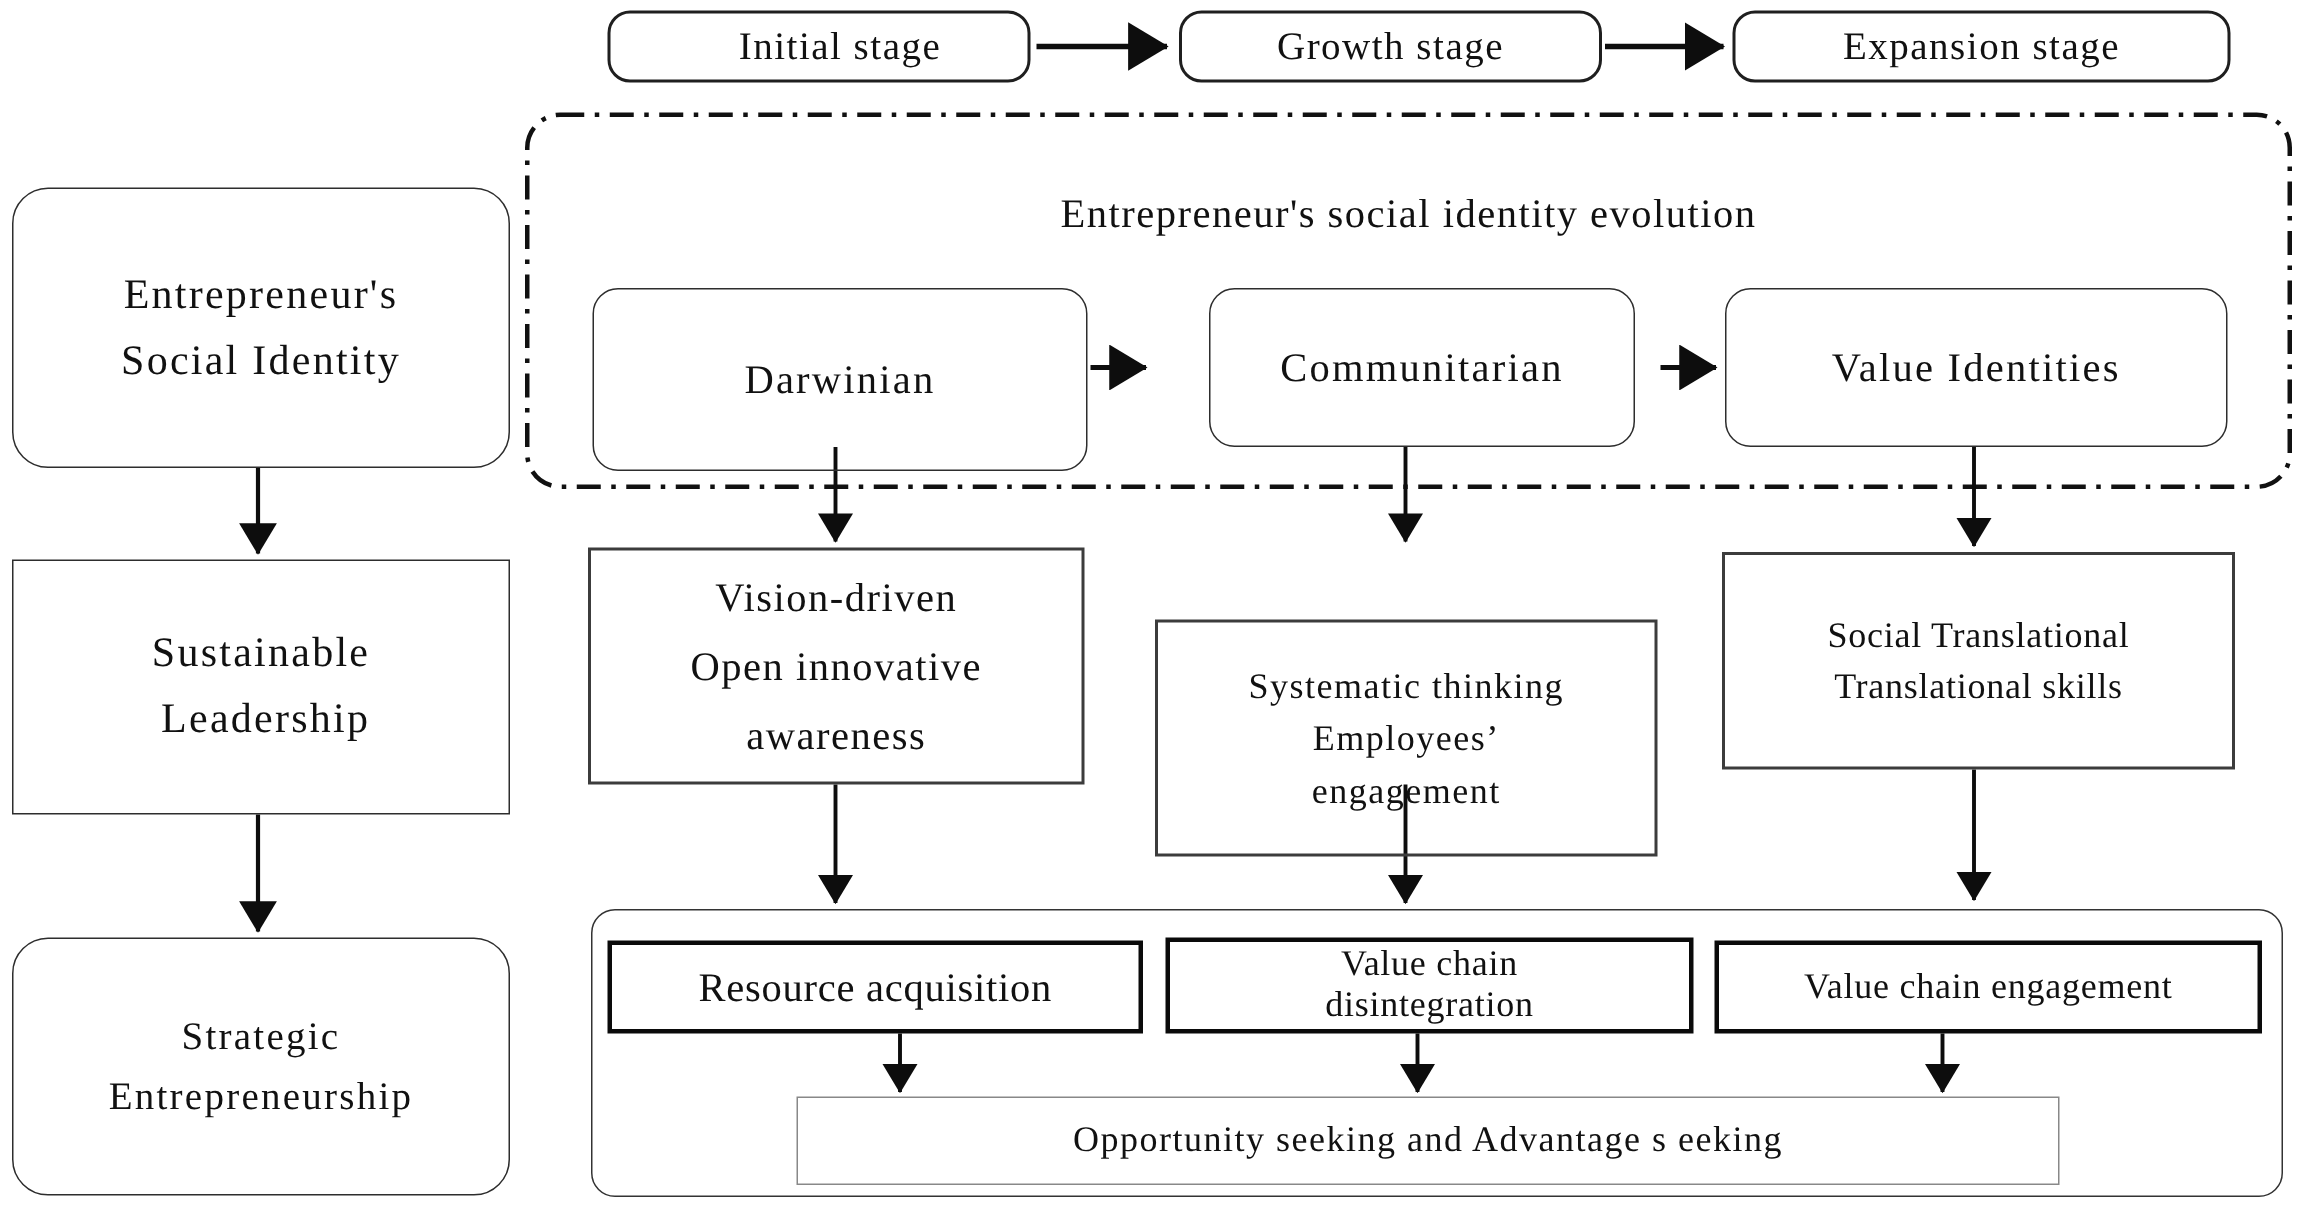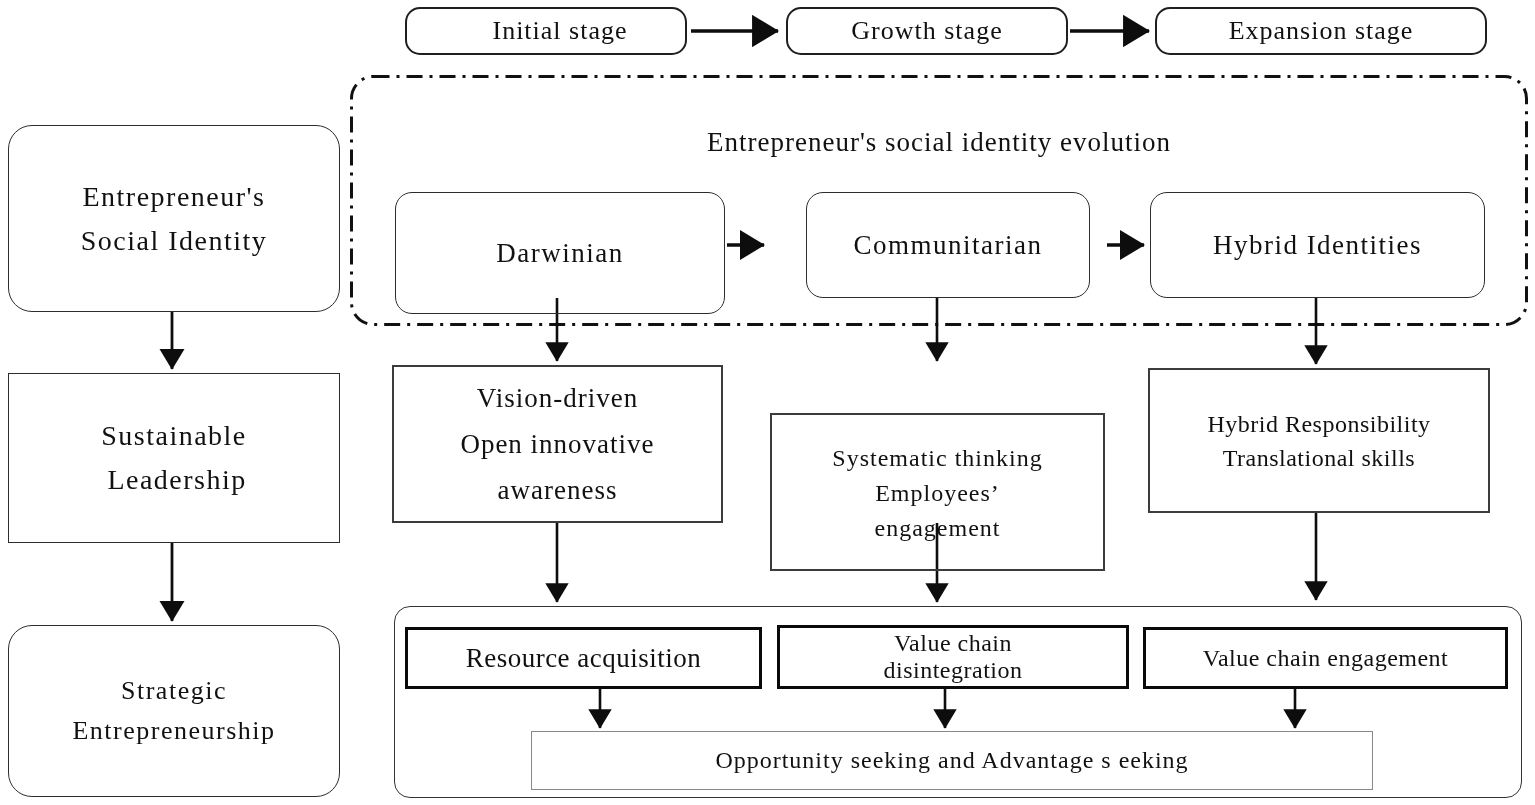--- a/index.html
+++ b/index.html
@@ -81,36 +81,36 @@
     <line x1="1295" y1="689" x2="1295" y2="728" stroke="#0d0d0d" stroke-width="2.6" marker-end="url(#ah)"></line>
   </svg>
 
   <div id="st1" class="box pill">Initial stage</div>
   <div id="st2" class="box pill">Growth stage</div>
   <div id="st3" class="box pill">Expansion stage</div>
 
   <div id="evo-title" class="box">Entrepreneur's social identity evolution</div>
   <div id="e1" class="box evo">Darwinian</div>
   <div id="e2" class="box evo">Communitarian</div>
-  <div id="e3" class="box evo">Hybrid Identities</div>
+  <div id="e3" class="box evo">Value Identities</div>
 
   <div id="l1" class="box leftbox">Entrepreneur's
 Social Identity</div>
   <div id="l2" class="box leftbox">Sustainable
 Leadership</div>
   <div id="l3" class="box leftbox">Strategic
 Entrepreneurship</div>
 
   <div id="m1" class="box mid">Vision-driven
 Open innovative
 awareness</div>
   <div id="m2" class="box mid">Systematic thinking
 Employees’
 engagement</div>
-  <div id="m3" class="box mid">Hybrid Responsibility
+  <div id="m3" class="box mid">Social Translational
 Translational skills</div>
 
   <div id="bc" class="box"></div>
   <div id="b1" class="box thick">Resource acquisition</div>
   <div id="b2" class="box thick">Value chain
 disintegration</div>
   <div id="b3" class="box thick">Value chain engagement</div>
   <div id="opp" class="box">Opportunity seeking and Advantage s eeking</div>
 
 </div>

